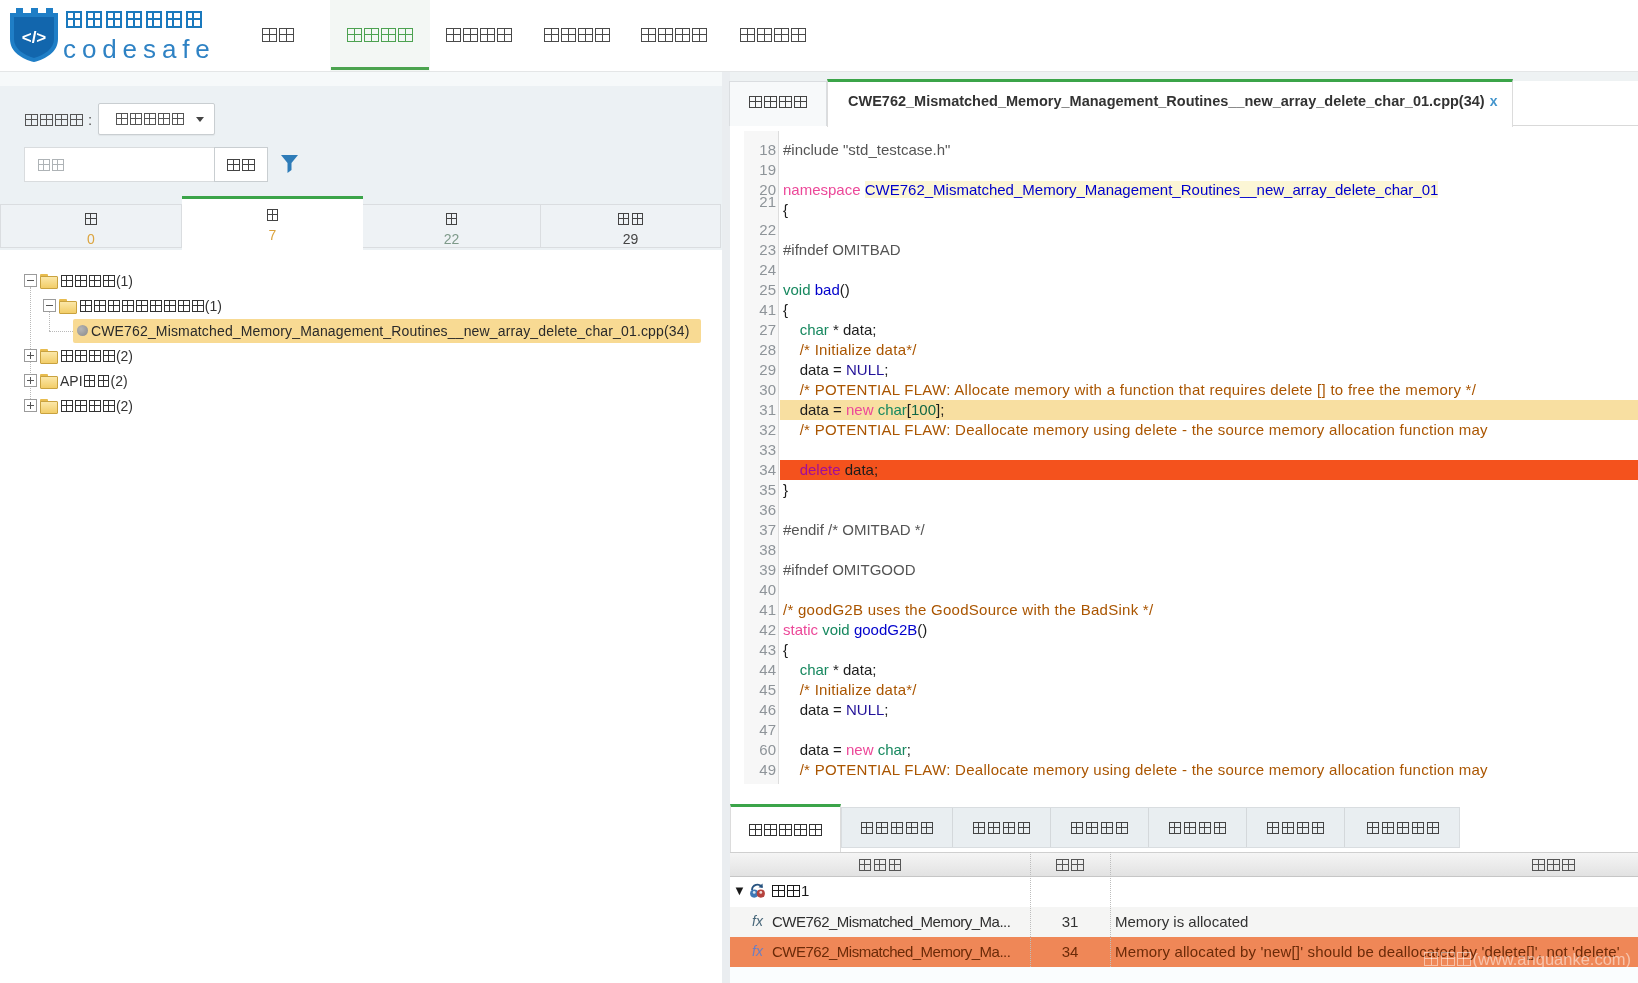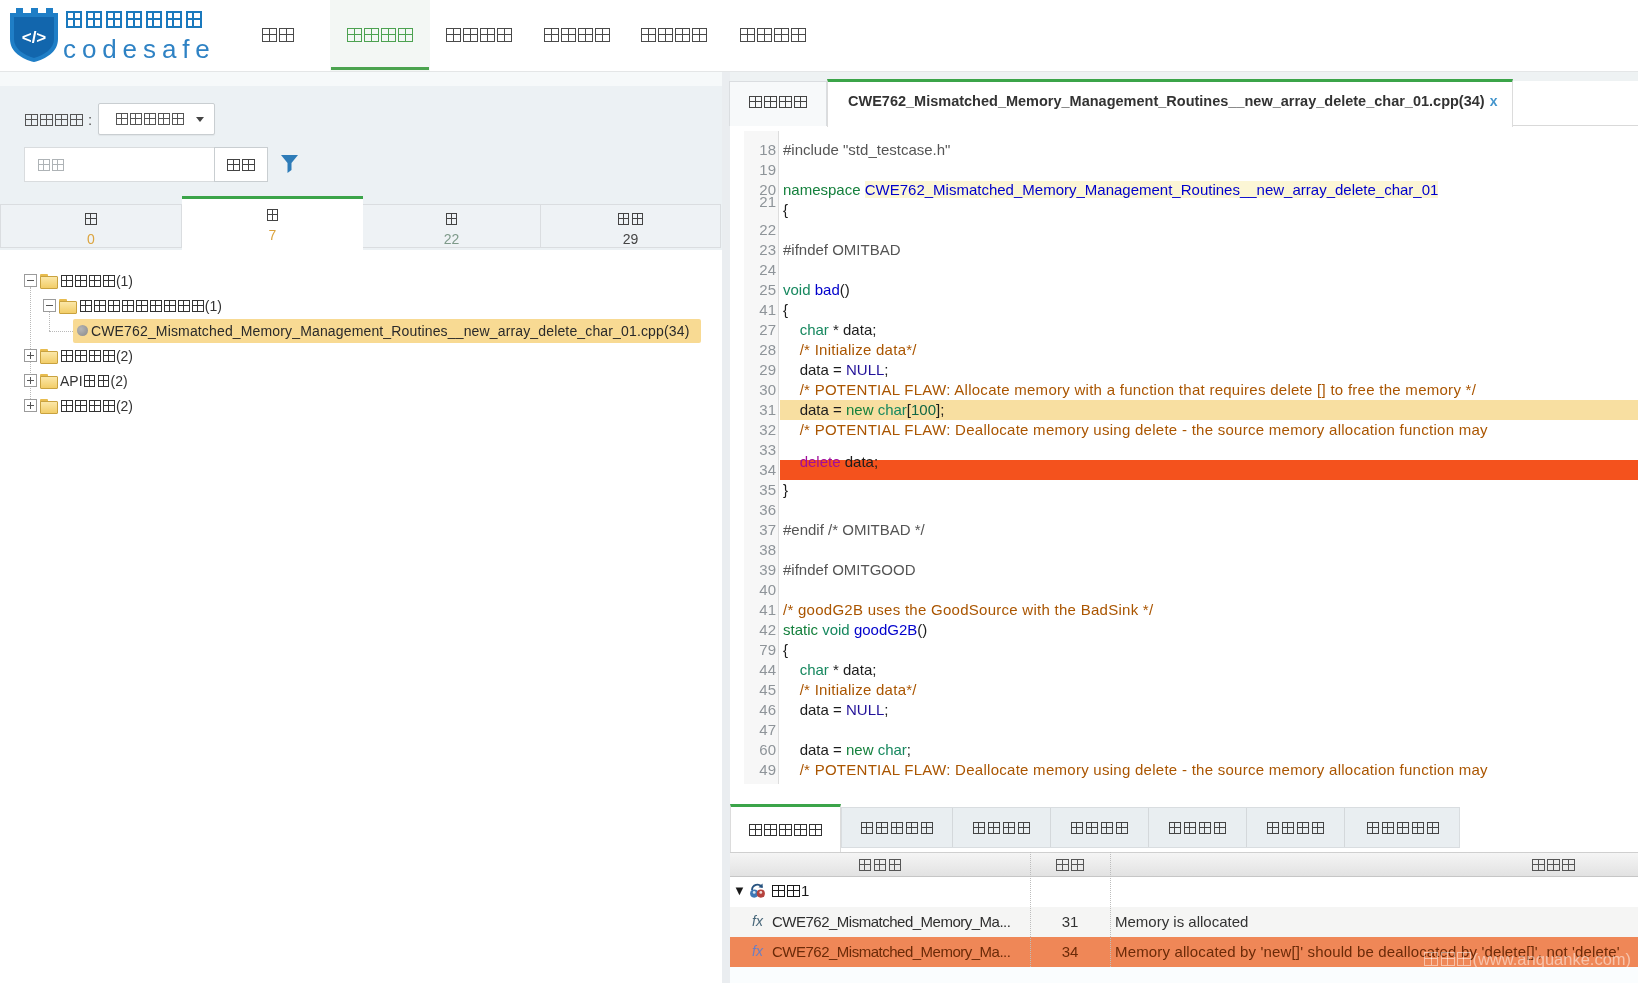--- a/index.html
+++ b/index.html
@@ -52,21 +52,21 @@
 #rtab1{position:absolute;left:-1px;top:9px;width:98px;height:45px;background:#f7f9fa;border:1px solid #dadde0;border-bottom:none;text-align:center;font-size:15px;color:#444;padding-top:11px}
 #rtaba{position:absolute;left:97px;top:7px;width:686px;height:48px;background:#fff;border:1px solid #dcdcdc;border-bottom:none;border-top:3px solid #3ba449}
 #rtaba .tt{position:absolute;left:20px;top:11px;font-size:14.5px;font-weight:bold;color:#333;white-space:nowrap}
 #rtaba .cl{color:#4596cd;font-size:14px;margin-left:5px}
 
 #code{position:absolute;left:0;top:54px;width:908px;height:731px;overflow:hidden;font-size:15px;white-space:pre}
 #gut{position:absolute;left:14px;top:5px;width:35px;height:653px;background:#f7f7f7;border-right:1px solid #ddd}
 .ln{position:absolute;left:14px;width:32px;text-align:right;color:#8e9499;height:20px;line-height:20px}
 .cl20{position:absolute;left:53px;height:20px;line-height:20px;color:#1c1c1c}
 .band{position:absolute;left:50px;width:858px;height:20px}
-.cm-m{color:#555}.cm-k{color:#15803d}.cm-t{color:#17885f}.cm-d{color:#00c}.cm-c{color:#a50;letter-spacing:.27px}.cm-a{color:#219}.cm-n{color:#164}.cm-kd{color:#a10d9b}
+.cm-m{color:#555}.cm-k{color:#ec4899}.cm-t{color:#17885f}.cm-d{color:#00c}.cm-c{color:#a50;letter-spacing:.27px}.cm-a{color:#219}.cm-n{color:#164}.cm-kd{color:#a10d9b}
 
 #btabs{position:absolute;left:0;top:732px;width:908px;height:48px}
 #btaba{position:absolute;left:0;top:0;width:111px;height:48px;background:#fff;border:1px solid #dcdcdc;border-bottom:none;border-top:3px solid #3ba449;text-align:center;font-size:15px;color:#333;padding-top:14px}
 #bstrip{position:absolute;left:111px;top:3px;width:619px;height:41px;background:#e9eef1;border:1px solid #d9dde0}
 .bt{position:absolute;top:0;height:39px;border-right:1px solid #d4d8db;text-align:center;font-size:15px;color:#444;padding-top:11px}
 
 #thead{position:absolute;left:0;top:780px;width:908px;height:25px;background:linear-gradient(#f5f5f5,#e2e2e2);border-top:1px solid #cfcfcf;border-bottom:1px solid #c6c6c6;font-size:15px;color:#555}
 .vd{position:absolute;border-left:1px dotted #bdbdbd}
 .trw{position:absolute;left:0;width:908px;height:30px;font-size:15px;color:#333;white-space:nowrap}
 .fx{font-style:italic;color:#48677a;font-size:14px}
@@ -186,35 +186,35 @@
 <div class="ln" style="top:234px">29</div>
 <div class="cl20" style="top:234px">    data = <span class="cm-a">NULL</span>;</div>
 <div class="ln" style="top:254px">30</div>
 <div class="cl20" style="top:254px">    <span class="cm-c">/* POTENTIAL FLAW: Allocate memory with a function that requires delete [] to free the memory */</span></div>
 <div class="ln" style="top:274px">31</div>
 <div class="cl20" style="top:274px">    data = <span class="cm-k">new</span> <span class="cm-t">char</span>[<span class="cm-n">100</span>];</div>
 <div class="ln" style="top:294px">32</div>
 <div class="cl20" style="top:294px">    <span class="cm-c">/* POTENTIAL FLAW: Deallocate memory using delete - the source memory allocation function may</span></div>
 <div class="ln" style="top:314px">33</div>
 <div class="ln" style="top:334px">34</div>
-<div class="cl20" style="top:326px">    <span class="cm-kd">delete</span> data;</div>
+<div class="cl20" style="top:334px">    <span class="cm-kd">delete</span> data;</div>
 <div class="ln" style="top:354px">35</div>
 <div class="cl20" style="top:354px">}</div>
 <div class="ln" style="top:374px">36</div>
 <div class="ln" style="top:394px">37</div>
 <div class="cl20" style="top:394px"><span class="cm-m">#endif </span><span class="cm-m">/* OMITBAD */</span></div>
 <div class="ln" style="top:414px">38</div>
 <div class="ln" style="top:434px">39</div>
 <div class="cl20" style="top:434px"><span class="cm-m">#ifndef OMITGOOD</span></div>
 <div class="ln" style="top:454px">40</div>
 <div class="ln" style="top:474px">41</div>
 <div class="cl20" style="top:474px"><span class="cm-c">/* goodG2B uses the GoodSource with the BadSink */</span></div>
 <div class="ln" style="top:494px">42</div>
 <div class="cl20" style="top:494px"><span class="cm-k">static</span> <span class="cm-t">void</span> <span class="cm-d">goodG2B</span>()</div>
-<div class="ln" style="top:514px">79</div>
+<div class="ln" style="top:514px">43</div>
 <div class="cl20" style="top:514px">{</div>
 <div class="ln" style="top:534px">44</div>
 <div class="cl20" style="top:534px">    <span class="cm-t">char</span> * data;</div>
 <div class="ln" style="top:554px">45</div>
 <div class="cl20" style="top:554px">    <span class="cm-c">/* Initialize data*/</span></div>
 <div class="ln" style="top:574px">46</div>
 <div class="cl20" style="top:574px">    data = <span class="cm-a">NULL</span>;</div>
 <div class="ln" style="top:594px">47</div>
 <div class="ln" style="top:614px">60</div>
 <div class="cl20" style="top:614px">    data = <span class="cm-k">new</span> <span class="cm-t">char</span>;</div>

